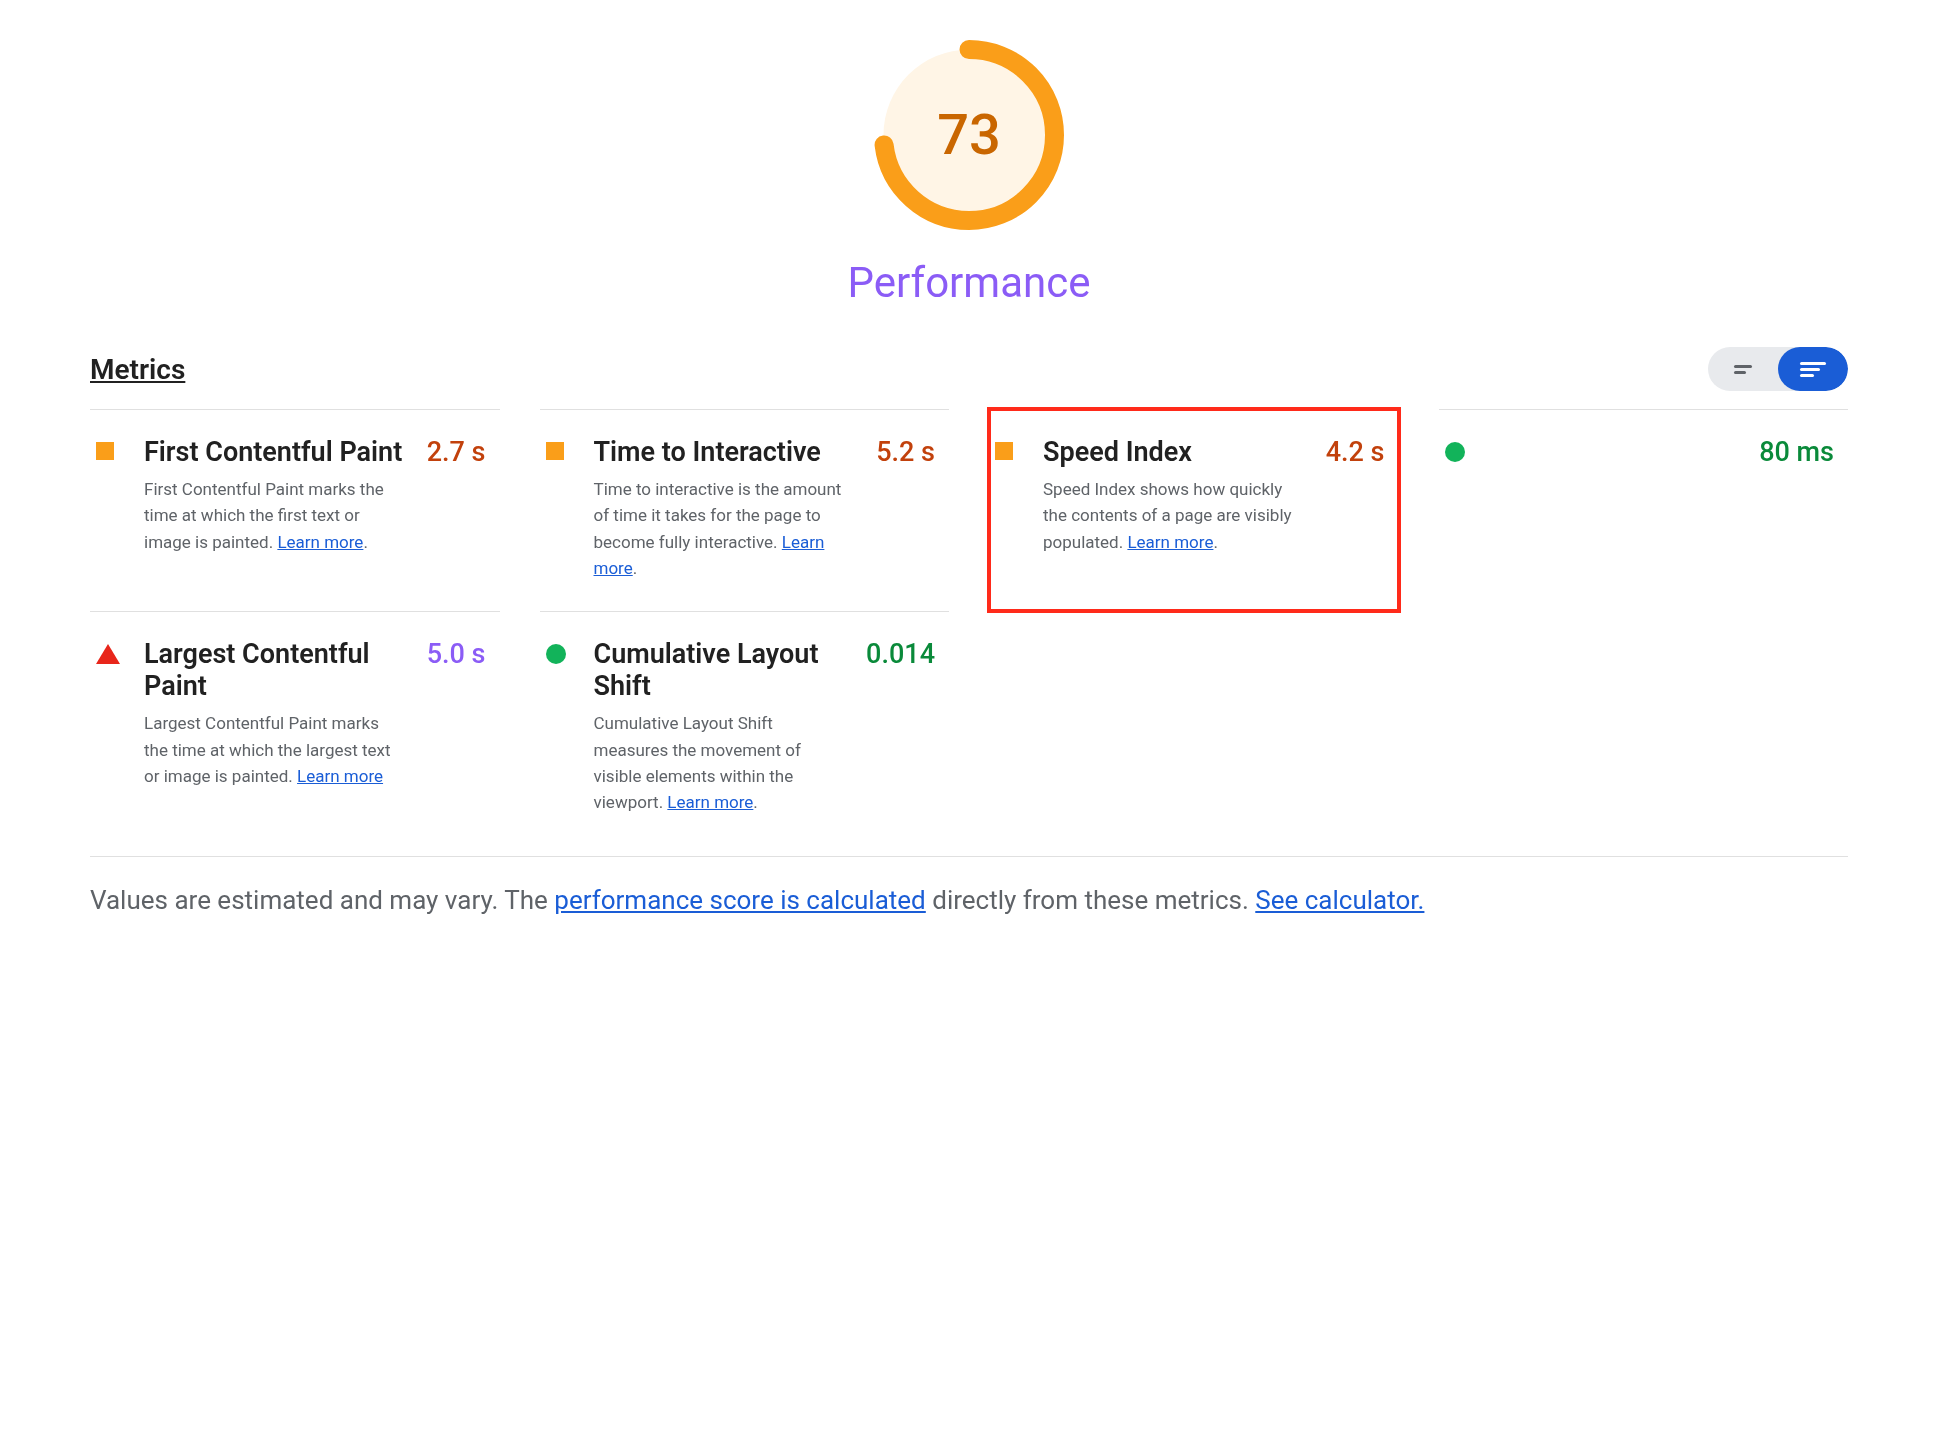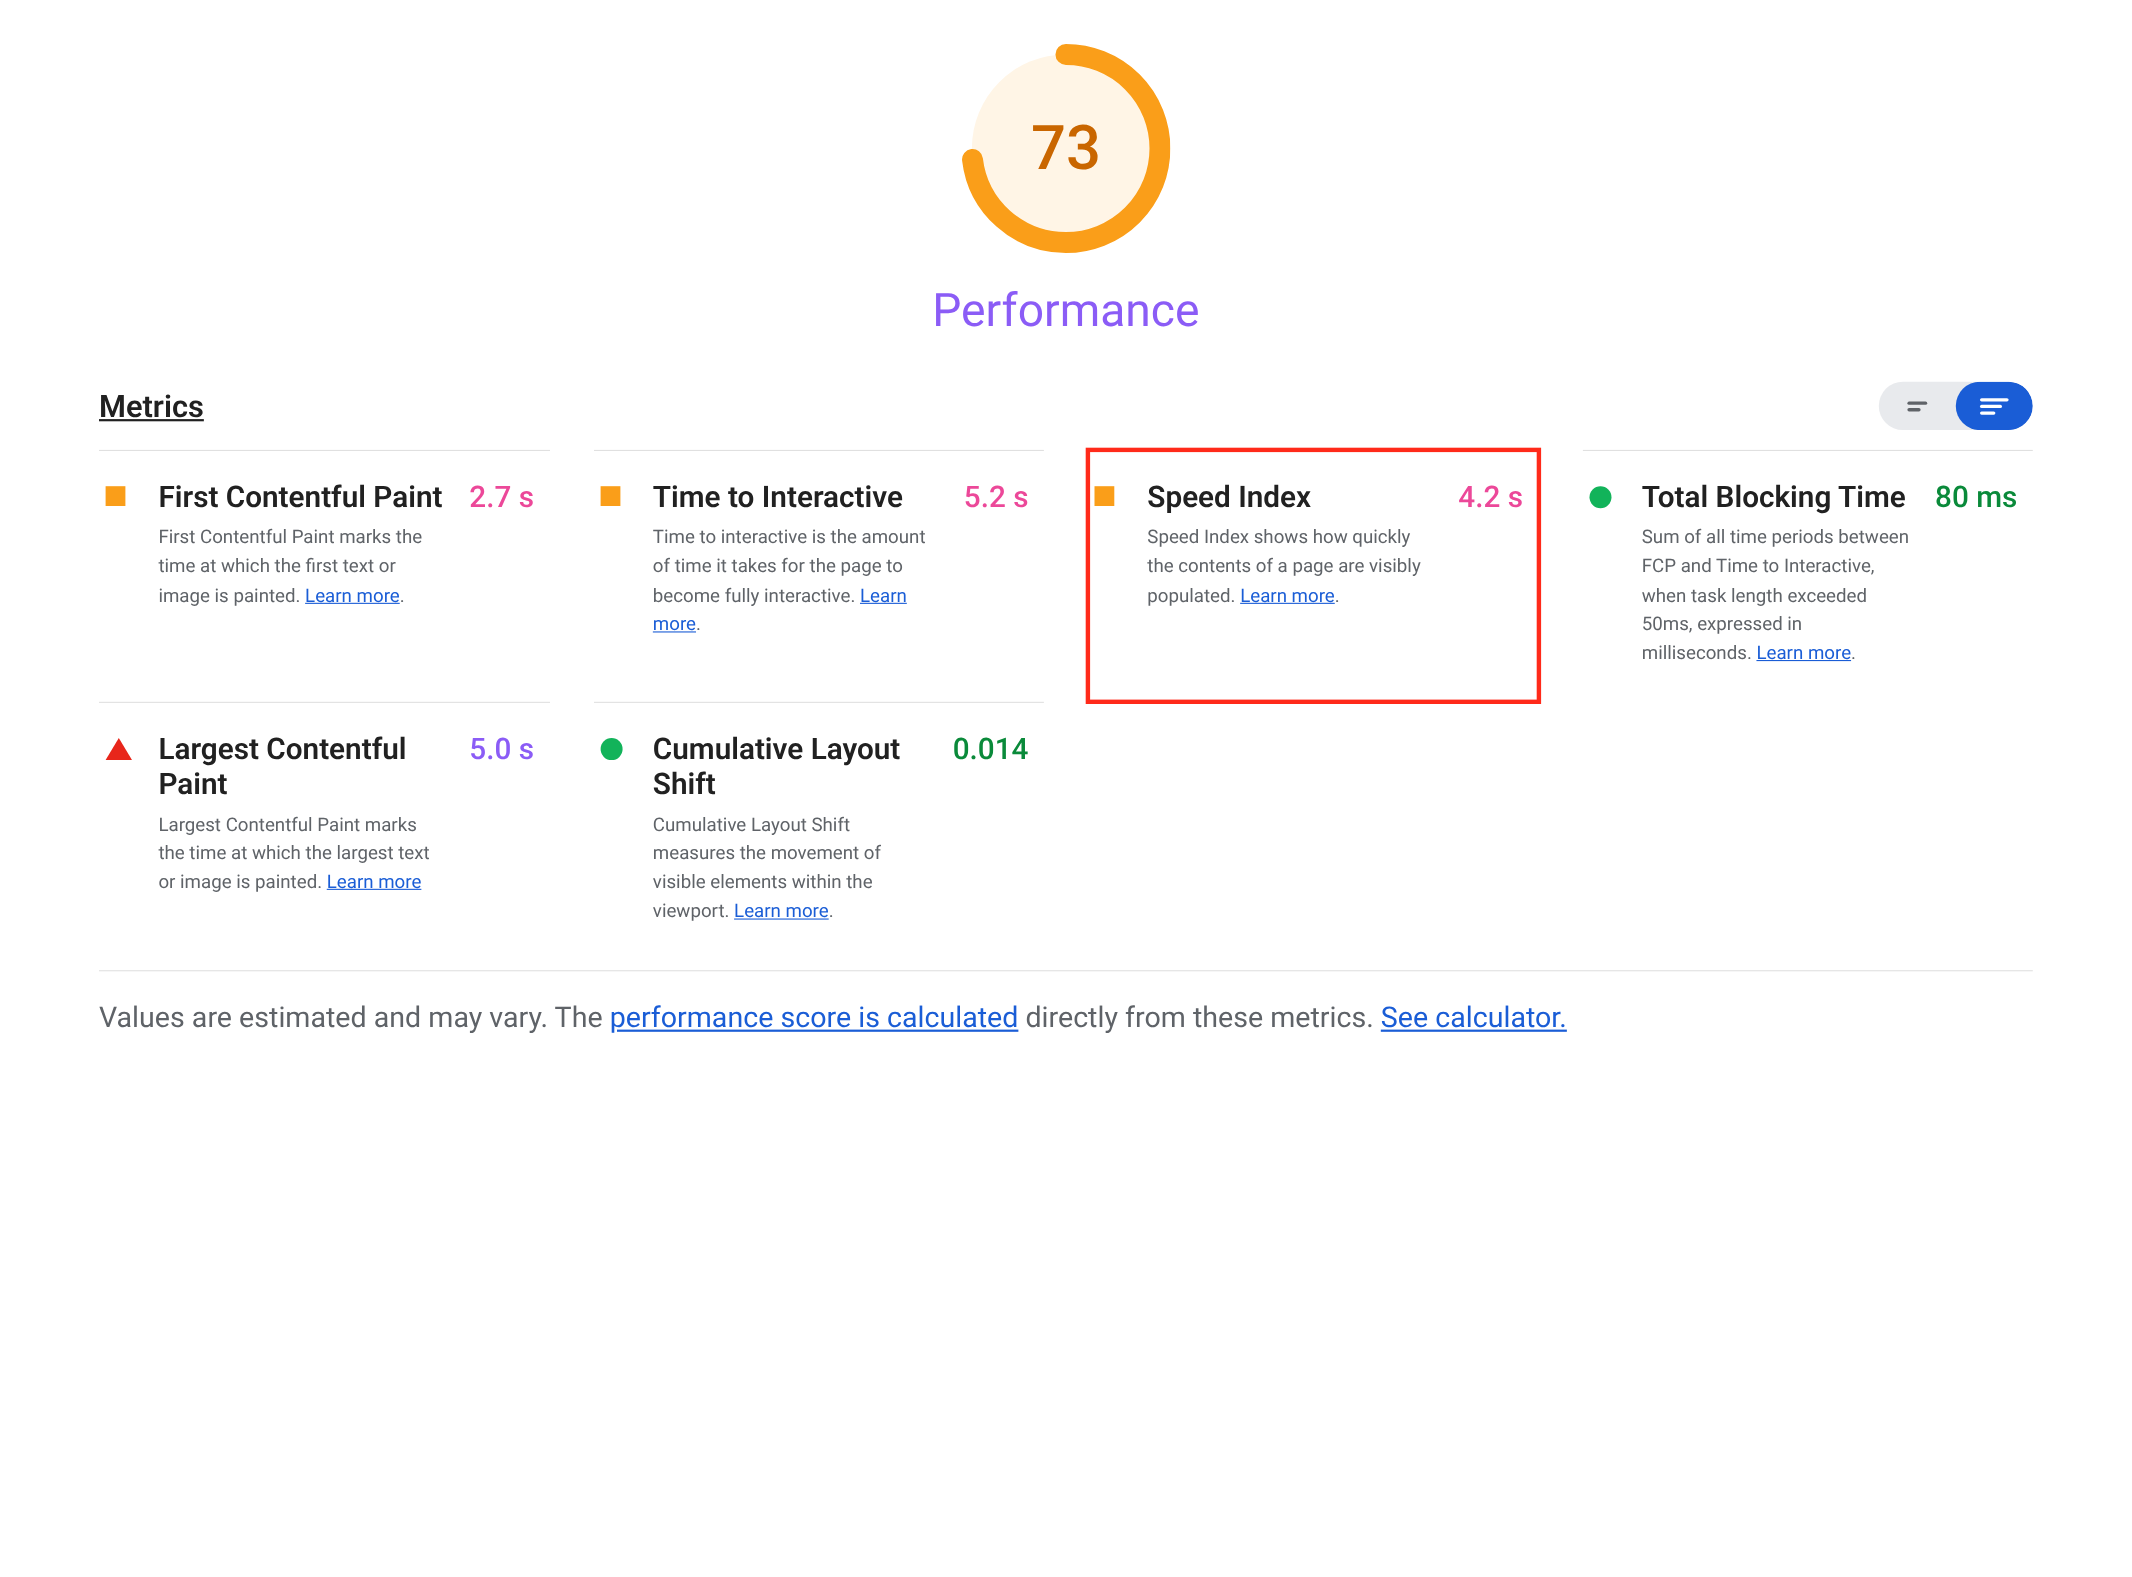--- a/index.html
+++ b/index.html
@@ -120,21 +120,21 @@
   .metric-desc {
     font-size: 17px;
     font-weight: 400;
     color: #5f6368;
     line-height: 1.55;
   }
   .metric-desc a, .footnote a {
     color: #1a5dd6;
     text-decoration: underline;
   }
-  .val-orange { color: #ec4899; }
+  .val-orange { color: #c2410c; }
   .val-red { color: #8b5cf6; }
   .val-green { color: #0a8a3a; }
   .sq-orange {
     width: 18px; height: 18px; background: #FA9E19;
   }
   .circ-green {
     width: 20px; height: 20px; background: #12b35a; border-radius: 50%;
   }
   .tri-red {
     width: 0; height: 0;
@@ -215,24 +215,20 @@
       <div class="body-col">
         <div class="metric-title">Speed Index</div>
         <div class="metric-desc"><span>Speed Index shows how quickly the contents of a page are visibly populated. </span><a href="#">Learn more</a><span>.</span></div>
       </div>
       <div class="value-col val-orange">4.2 s</div>
     </div>
     <div class="metric">
       <div class="icon-col">
         <div class="circ-green"></div>
       </div>
-      <div class="body-col">
-        <div class="metric-title">Total Blocking Time</div>
-        <div class="metric-desc"><span>Sum of all time periods between FCP and Time to Interactive, when task length exceeded 50ms, expressed in milliseconds. </span><a href="#">Learn more</a><span>.</span></div>
-      </div>
       <div class="value-col val-green">80 ms</div>
     </div>
     <div class="metric">
       <div class="icon-col">
         <div class="tri-red"></div>
       </div>
       <div class="body-col">
         <div class="metric-title">Largest Contentful Paint</div>
         <div class="metric-desc"><span>Largest Contentful Paint marks the time at which the largest text or image is painted. </span><a href="#">Learn more</a><span></span></div>
       </div>

